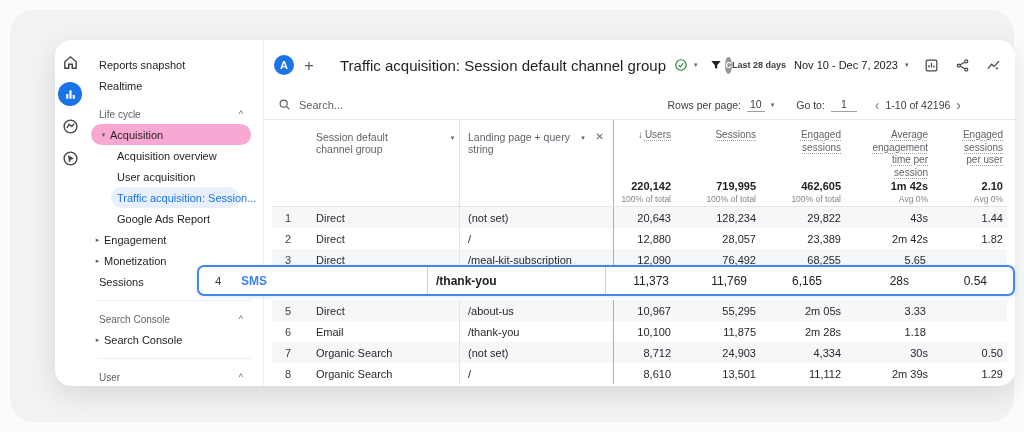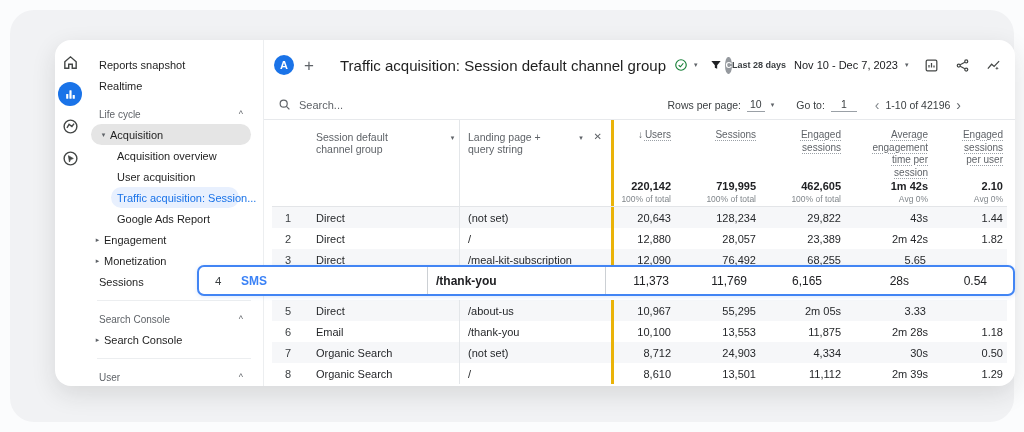--- a/index.html
+++ b/index.html
@@ -18,21 +18,21 @@
   .rail-btn svg { width:17px; height:17px; }
   .rail-btn.selected { background:#1a73e8; border-radius:50%; color:#fff; }
   .rail-btn.selected svg { width:13px; height:13px; }
 
   
   .sidenav { width:178px; flex:none; padding-top:14px; font-size:11px; color:#1f1f1f; }
   .nav-item { height:21px; display:flex; align-items:center; font-weight:500; cursor:default; white-space:nowrap; }
   .nav-item.top { padding-left:14px; }
   .nav-caret { width:13px; flex:none; font-size:7px; color:#5f6368; text-align:center; }
   .nav-item.withcaret { padding-left:6px; }
-  .nav-item.acquisition { margin:0 12px 0 6px; background:#e5e5e5; border-radius:11px; }
+  .nav-item.acquisition { margin:0 12px 0 6px; background:#f9a8d4; border-radius:11px; }
   .nav-item.child { padding-left:32px; }
   .nav-item.selected-pill { margin-left:26px; margin-right:24px; background:#e8f0fe; border-radius:11px; color:#1a73e8; padding-left:6px; }
   .nav-section { height:20px; margin-top:8px; display:flex; align-items:center; justify-content:space-between;
                  padding:0 20px 0 14px; color:#5f6368; font-size:10px; font-weight:400; }
   .nav-collapse { font-size:9px; color:#5f6368; }
   .nav-divider { height:1px; background:#eceef0; margin:8px 12px 0 12px; }
 
   
   .main { flex:1; min-width:0; border-left:1px solid #eceef0; display:flex; flex-direction:column; }
 
@@ -69,21 +69,21 @@
   .tb-select-caret { font-size:7px; color:#5f6368; margin:0 0 0 6px; }
   .goto-label { margin-left:22px; margin-right:6px; }
   .goto-value { border-bottom:1px solid #9aa0a6; width:26px; text-align:center; padding-bottom:1px; }
   .pg-chevron { font-size:14px; color:#5f6368; margin:0 6px; }
   .pg-chevron.left { margin-left:18px; color:#80868b; }
   .pg-range { color:#3c4043; }
 
   
   .tgrid { display:grid; grid-template-columns:32px 155px 155px 61px 85px 85px 87px 77px; margin:0 8px; }
   .b-left { border-left:1px solid #e3e6e9; }
-  .b-right { border-right:3px solid #eab308; }
+  .b-right { border-right:1px solid #eab308; }
 
   .thead { height:57px; flex:none; }
   .th-dim { padding-top:11px; font-size:10.5px; color:#5f6368; display:flex; align-items:flex-start; gap:6px; }
   .th-dim .nav-caret { padding-top:3px; }
   .th-dim1 { padding-left:12px;gap:38px; }
   .th-dim2 { padding-left:8px; padding-right:9px; }
   .th-close { margin-left:auto; font-size:10px; color:#5f6368; }
   .th-metric { font-size:10px; line-height:12.5px; color:#5f6368; text-align:right; padding-top:9px; padding-right:4px; }
   .th-metric.last { padding-right:6px; }
   .dotted { text-decoration:underline dotted #9aa0a6; text-underline-offset:2px; white-space:pre-line; }
@@ -364,21 +364,20 @@
             <div class="cell c-m">10,967</div>
             <div class="cell c-m">55,295</div>
             <div class="cell c-m">2m 05s</div>
             <div class="cell c-m c-last">3.33</div>
           </div>
           <div class="trow tgrid">
             <div class="cell c-num">6</div>
             <div class="cell c-channel">Email</div>
             <div class="cell c-landing b-left b-right">/thank-you</div>
             <div class="cell c-m">10,100</div>
-            <div class="cell c-m">13,553</div>
             <div class="cell c-m">11,875</div>
             <div class="cell c-m">2m 28s</div>
             <div class="cell c-m c-last">1.18</div>
           </div>
           <div class="trow tgrid striped">
             <div class="cell c-num">7</div>
             <div class="cell c-channel">Organic Search</div>
             <div class="cell c-landing b-left b-right">(not set)</div>
             <div class="cell c-m">8,712</div>
             <div class="cell c-m">24,903</div>

